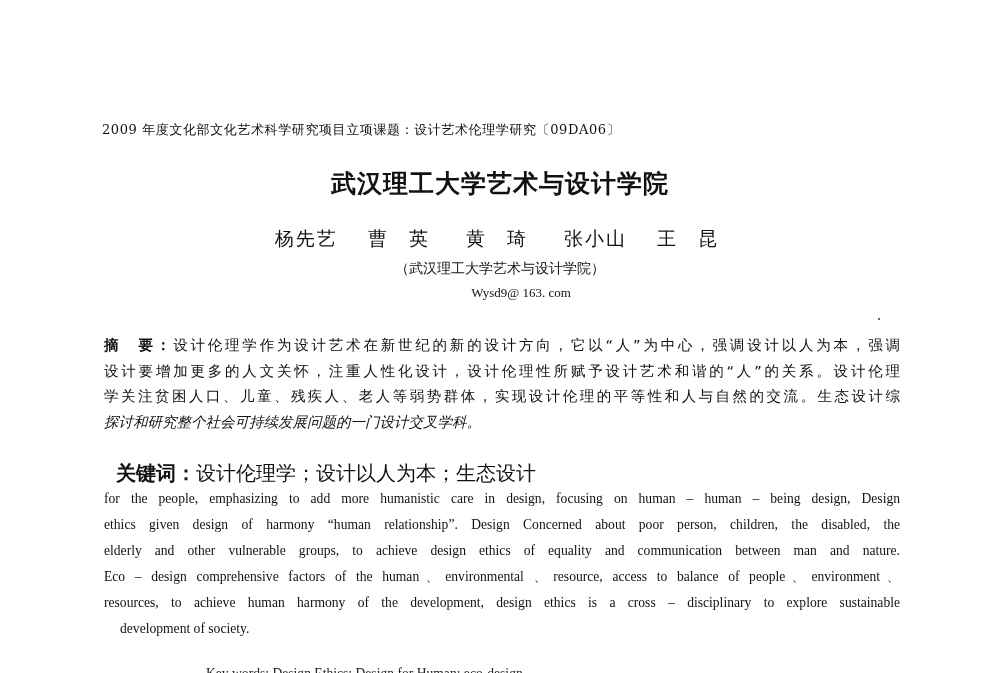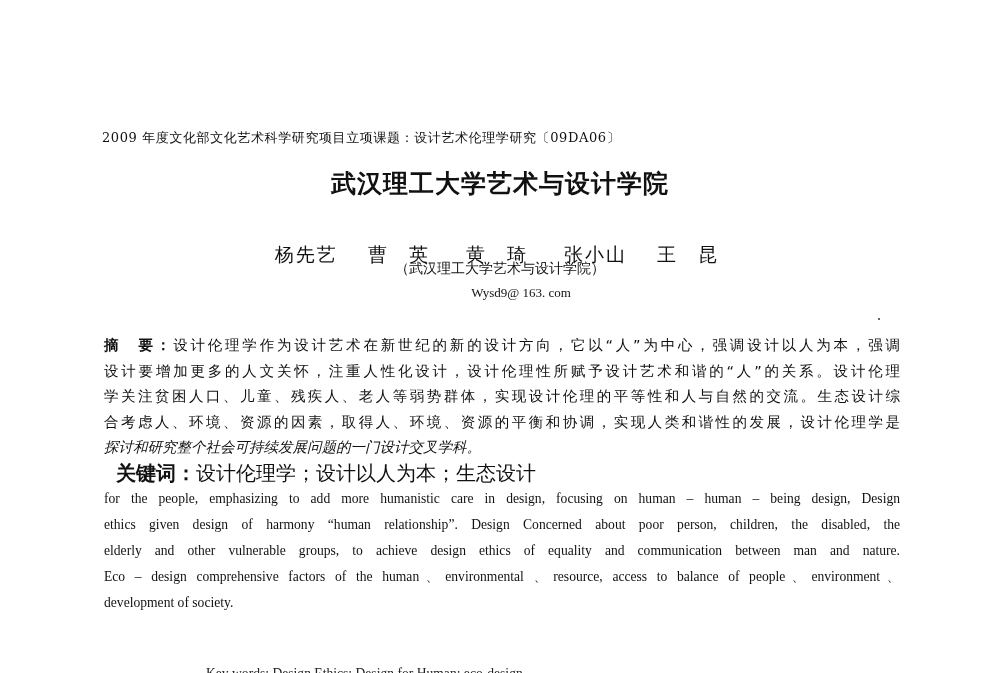--- a/index.html
+++ b/index.html
@@ -21,21 +21,20 @@
       width: 1000px; height: 673px;
     }
     .funding {
       position: absolute;
       left: 102px; top: 121px;
       width: 620px;
       font-size: 13px;
       line-height: 18px;
       white-space: nowrap;
       letter-spacing: 0.6px;
-      margin-top: 8px;
     }
     .title {
       position: absolute;
       left: 0; top: 167px;
       width: 1000px;
       text-align: center;
       font-size: 25px;
       font-weight: bold;
       line-height: 34px;
       letter-spacing: 1px;
@@ -45,21 +44,21 @@
       position: absolute;
       left: 0; top: 225px;
       width: 1000px;
       text-align: center;
       font-size: 19px;
       line-height: 26px;
       white-space: nowrap;
     }
     .authors span {
       display: inline-block;
-      margin: 16px 12px;
+      margin: 0 12px;
       letter-spacing: 8px;
     }
     .authors span.tight { letter-spacing: 2px; }
     .affiliation {
       position: absolute;
       left: 0; top: 258px;
       width: 1000px;
       text-align: center;
       font-size: 14px;
       line-height: 20px;
@@ -120,20 +119,21 @@
       font-family: "Liberation Serif", serif;
     }
     .abstract-en .line {
       display: block;
       white-space: nowrap;
       text-align: justify;
       text-align-last: justify;
     }
     .abstract-en .line.last {
       text-align-last: left;
+      margin-left: 16px;
     }
     .cut-line {
       position: absolute;
       left: 206px; top: 666px;
       width: 400px;
       font-size: 13.6px;
       line-height: 16px;
       font-family: "Liberation Serif", serif;
       color: #222;
       height: 7px;
@@ -161,31 +161,31 @@
   <div class="affiliation">（武汉理工大学艺术与设计学院）</div>
 
   <div class="email">Wysd9@ 163. com</div>
 
   <div class="dot-mark"></div>
 
   <div class="abstract-cn">
     <span class="line"><span class="label-bold">摘　要：</span><span>设计伦理学作为设计艺术在新世纪的新的设计方向，它以“人”为中心，强调设计以人为本，强调</span></span>
     <span class="line">设计要增加更多的人文关怀，注重人性化设计，设计伦理性所赋予设计艺术和谐的“人”的关系。设计伦理</span>
     <span class="line">学关注贫困人口、儿童、残疾人、老人等弱势群体，实现设计伦理的平等性和人与自然的交流。生态设计综</span>
-    <span class="line">合考虑人、环境、资源的因素，取得人、环境、资源的平衡和协调，实现人类和谐性的发展，设计伦理学是</span>
     <span class="line last">探讨和研究整个社会可持续发展问题的一门设计交叉学科。</span>
   </div>
 
   <div class="keywords">
     <span class="label-bold">关键词：</span><span>设计伦理学；设计以人为本；生态设计</span>
   </div>
 
   <div class="abstract-en">
     <span class="line">for the people, emphasizing to add more humanistic care in design, focusing on human –  human – being design, Design</span>
     <span class="line">ethics given design of harmony “human relationship”. Design Concerned about poor person, children, the disabled, the</span>
     <span class="line">elderly and other vulnerable groups, to achieve design ethics of equality and communication between man and nature.</span>
     <span class="line">Eco – design comprehensive factors of the human、environmental  、resource, access to balance of people、environment、</span>
+    <span class="line">resources, to achieve human harmony of the development, design ethics is a cross – disciplinary to explore sustainable</span>
     <span class="line last">development of society.</span>
   </div>
 
   <div class="cut-line">Key words: Design Ethics; Design for Human; eco-design</div>
 
 </div>
 
 </body></html>

